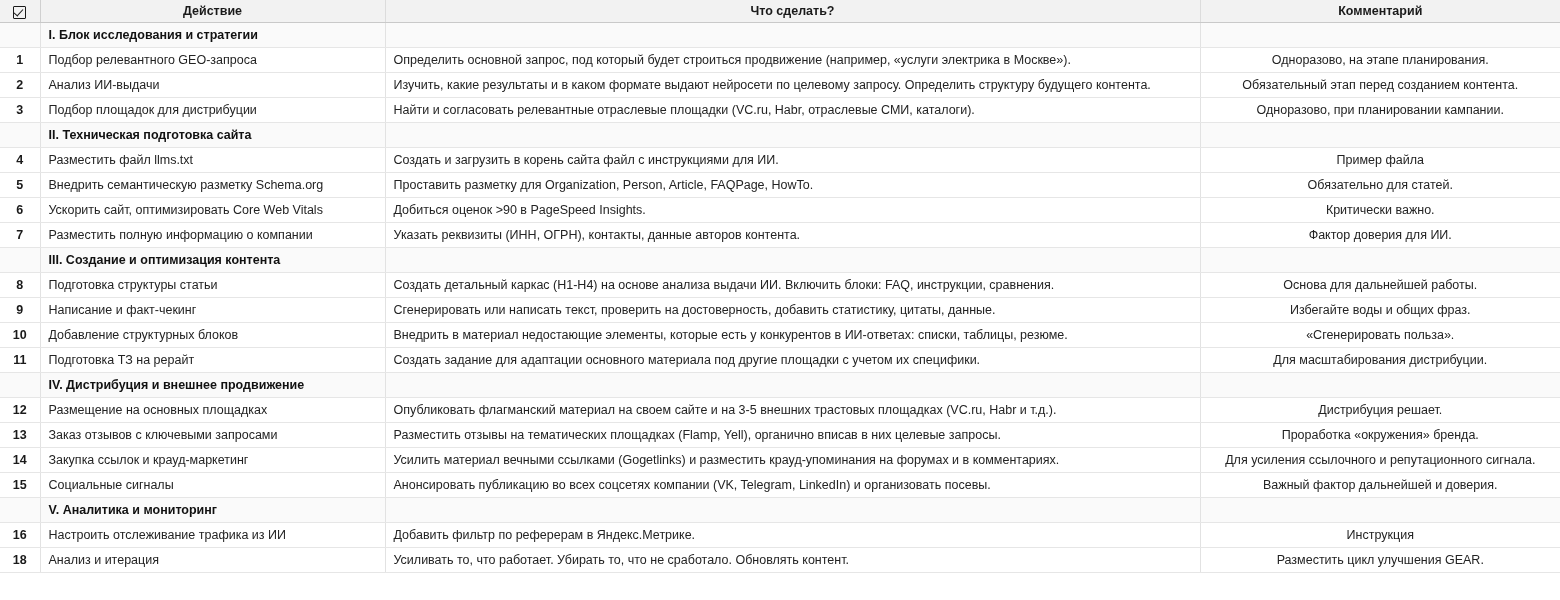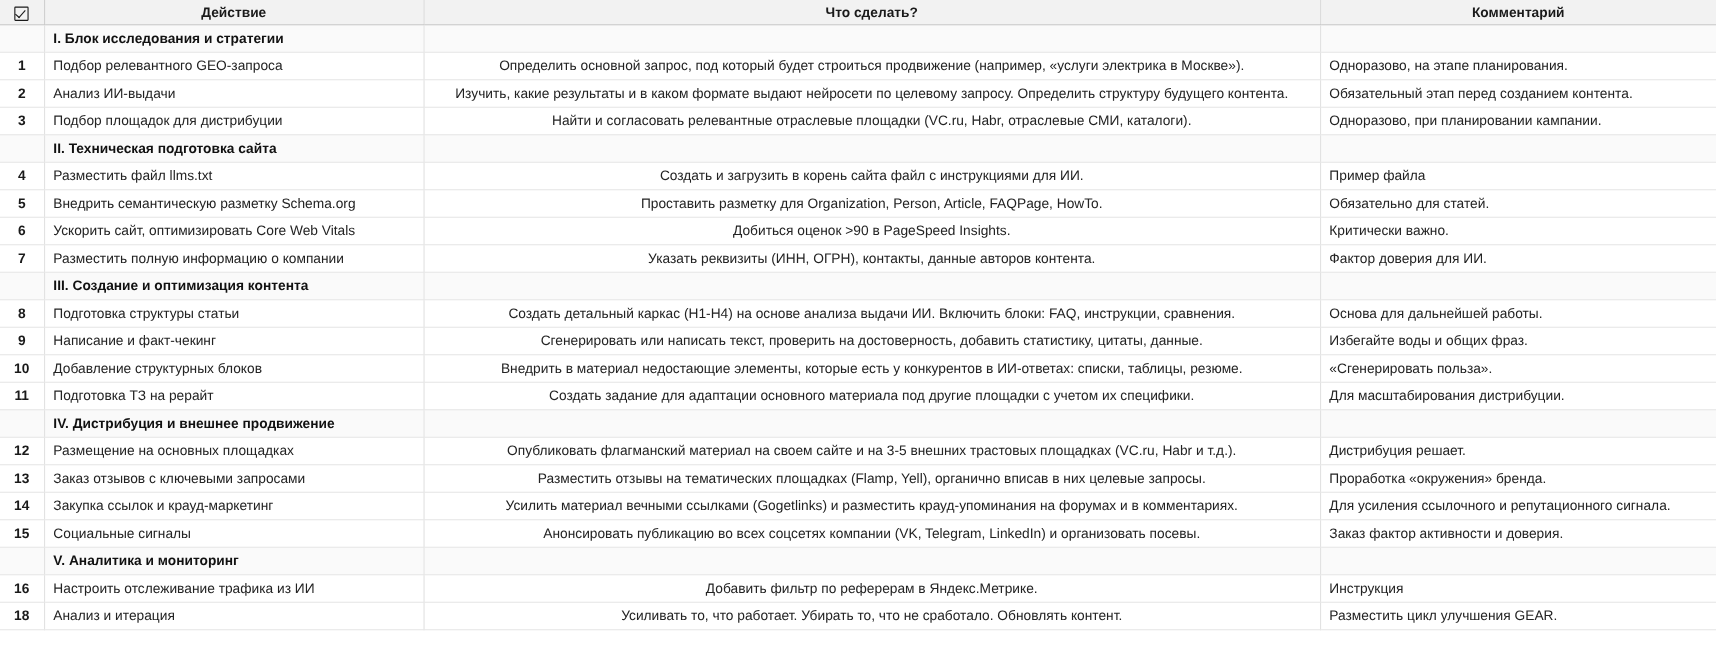--- a/index.html
+++ b/index.html
@@ -65,24 +65,25 @@
     font-weight: bold;
     font-size: 12.5px;
     color: #1a1a1a;
     padding: 0 2px;
   }
   td.act {
     text-align: left;
     color: #232323;
   }
   td.todo {
+    text-align: left;
+    color: #232323;
+  }
+  td.com {
     text-align: center;
-    color: #232323;
-  }
-  td.com {
     color: #232323;
   }
 
   tr.section td {
     background: #fafafa;
     margin-left: 21px;
   }
   tr.section td.act {
     font-weight: bold;
     color: #111111;
@@ -237,21 +238,21 @@
         <tr class="item">
           <td class="num">14</td>
           <td class="act">Закупка ссылок и крауд-маркетинг</td>
           <td class="todo">Усилить материал вечными ссылками (Gogetlinks) и разместить крауд-упоминания на форумах и в комментариях.</td>
           <td class="com">Для усиления ссылочного и репутационного сигнала.</td>
         </tr>
         <tr class="item">
           <td class="num">15</td>
           <td class="act">Социальные сигналы</td>
           <td class="todo">Анонсировать публикацию во всех соцсетях компании (VK, Telegram, LinkedIn) и организовать посевы.</td>
-          <td class="com">Заказ фактор активности и доверия.</td>
+          <td class="com">Важный фактор дальнейшей и доверия.</td>
         </tr>
         <tr class="section">
           <td class="num"></td>
           <td class="act">V. Аналитика и мониторинг</td>
           <td class="todo"></td>
           <td class="com"></td>
         </tr>
         <tr class="item">
           <td class="num">16</td>
           <td class="act">Настроить отслеживание трафика из ИИ</td>

